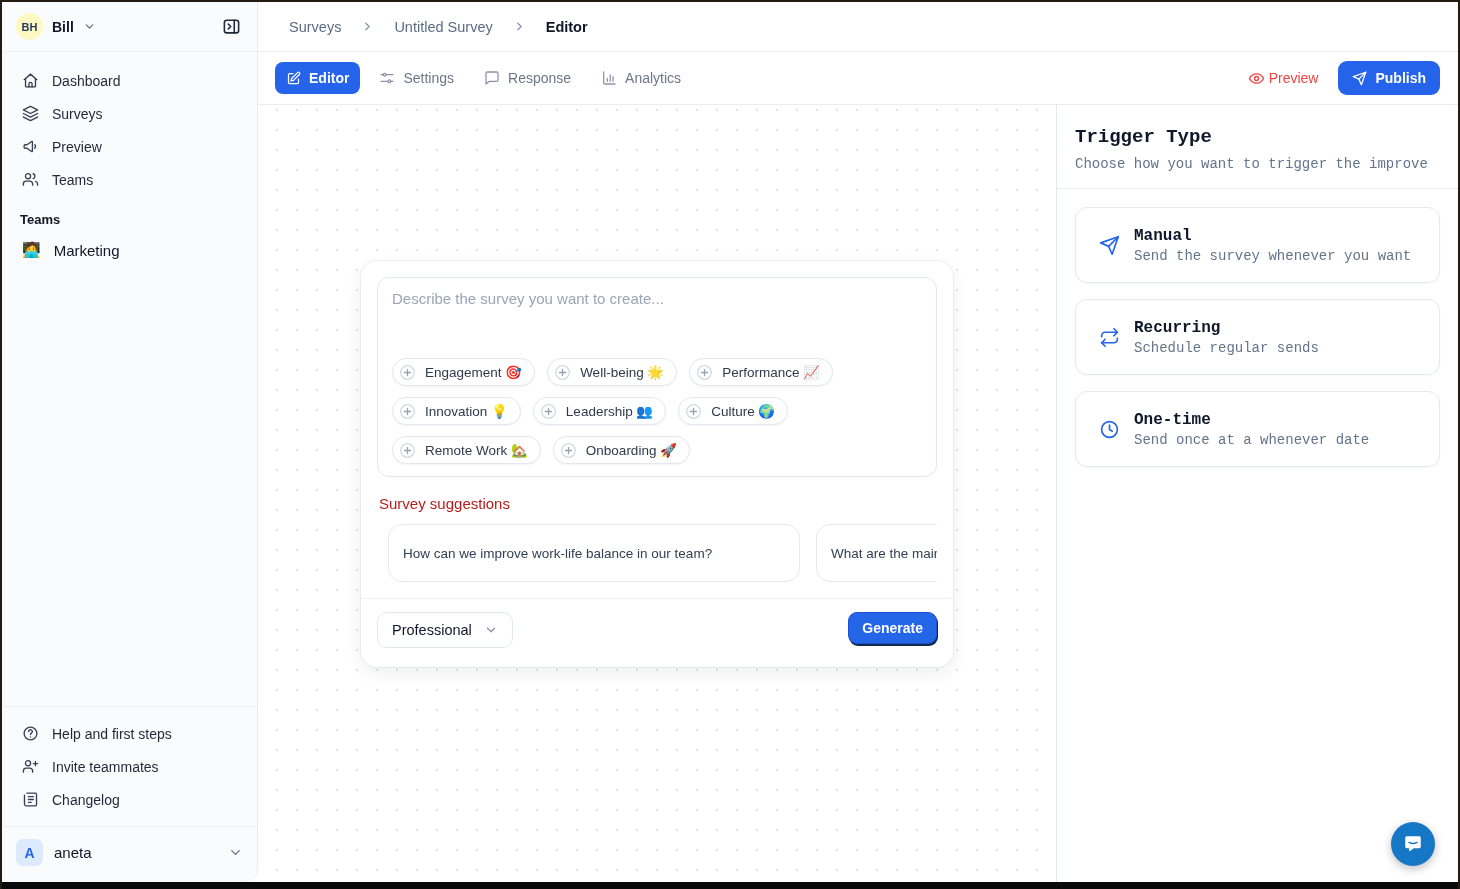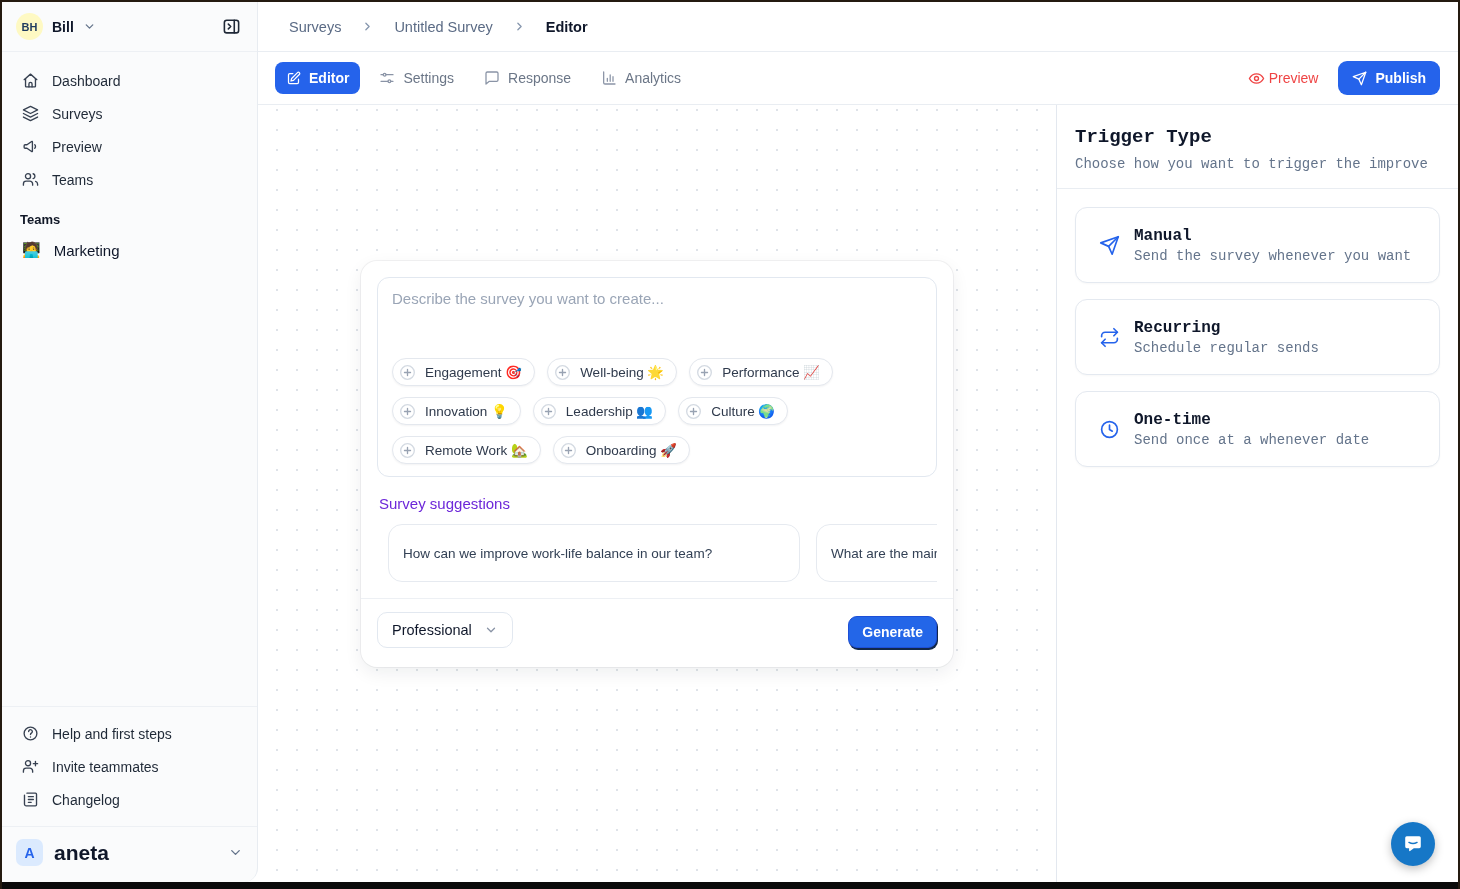--- a/index.html
+++ b/index.html
@@ -27,21 +27,21 @@
              font-size:14px; color:#1f2937; cursor:pointer; }
   .sb-item .icon { color:#374151; }
   .sb-section-label { padding:16px 18px 6px; font-size:13px; font-weight:700; color:#111827; }
   .sb-team-item { display:flex; align-items:center; gap:13px; padding:8px 20px; font-size:15px;
                   font-weight:500; color:#0f172a; cursor:pointer; }
   .sb-spacer { flex:1; }
   .sb-bottom { border-top:1px solid #edf0f4; padding:10px 8px; }
   .sb-workspace { border-top:1px solid #edf0f4; padding:12px 14px 16px; display:flex; align-items:center; gap:11px; cursor:pointer; }
   .ws-avatar { width:27px; height:27px; border-radius:7px; background:#dbeafe; color:#2563eb;
                font-size:14px; font-weight:700; display:flex; align-items:center; justify-content:center; }
-  .ws-name { font-size:21px; font-weight:700; color:#0f172a; }
+  .ws-name { font-size:15px; font-weight:400; color:#0f172a; }
   .ws-chevron { margin-left:auto; color:#64748b; }
 
   
   .main { flex:1; display:flex; flex-direction:column; min-width:0; }
   .breadcrumbbar { height:50px; flex:0 0 50px; background:#fff; border-bottom:1px solid #e9edf2;
                    display:flex; align-items:center; gap:20px; padding:0 24px 0 31px; }
   .crumb { font-size:14.5px; color:#5b6b85; cursor:pointer; }
   .crumb.current { color:#0f172a; font-weight:700; cursor:default; }
   .crumb-sep { color:#8696ad; display:flex; }
 
@@ -72,28 +72,28 @@
             display:flex; flex-direction:column; background:#fff; }
   .ai-textarea { flex:1; border:none; outline:none; resize:none; background:transparent;
                  font-family:"Liberation Sans", sans-serif; font-size:15px; color:#0f172a; }
   .ai-textarea::placeholder { color:#9aa5b6; }
   .chips { display:flex; flex-wrap:wrap; gap:11px 12px; align-content:flex-end; }
   .chip { display:inline-flex; align-items:center; gap:8px; height:28px; padding:0 12px 0 5px;
           border:1px solid #e4e8ee; border-radius:999px; background:#fff; cursor:pointer;
           font-family:"Liberation Sans", sans-serif; font-size:13.5px; color:#2f3a4c;
           box-shadow:0 1px 2px rgba(15,23,42,0.05); }
   .chip .icon { color:#98a2b2; }
-  .sugg-title { margin:18px 2px 12px; font-size:15px; font-weight:500; color:#6d28d9; }
+  .sugg-title { margin:18px 2px 12px; font-size:15px; font-weight:500; color:#b91c1c; }
   .sugg-row { display:flex; gap:16px; overflow:hidden;padding-left:11px; }
   .sugg-card { flex:0 0 412px; height:58px; border:1px solid #e6eaf0; border-radius:14px;
                background:#fff; padding:11px 14px; font-size:13.5px; color:#334155;
                white-space:nowrap; overflow:hidden; cursor:pointer; text-align:left;
                font-family:"Liberation Sans", sans-serif; }
   .gen-footer { border-top:1px solid #edf0f4; margin:16px -16px 0; padding:13px 16px 3px;
-                display:flex; align-items:flex-end; justify-content:space-between; }
+                display:flex; align-items:flex-start; justify-content:space-between; }
   .tone-select { display:flex; align-items:center; gap:12px; border:1px solid #e2e8f0; border-radius:10px;
                  padding:9px 14px; font-size:14.5px; color:#0f172a; background:#fff; cursor:pointer;
                  font-family:"Liberation Sans", sans-serif; }
   .tone-select .icon { color:#8a94a6; }
   .generate-btn { background:#2366e8; color:#fff; border:1px solid #1d4fd7; border-radius:9px;
                   padding:7px 13px; font-size:14px; font-weight:600; cursor:pointer;
                   font-family:"Liberation Sans", sans-serif; box-shadow:1px 2px 0 #12284a; }
 
   
   .rightpanel { width:402px; flex:0 0 402px; background:#fff; border-left:1px solid #e3e8ef;

